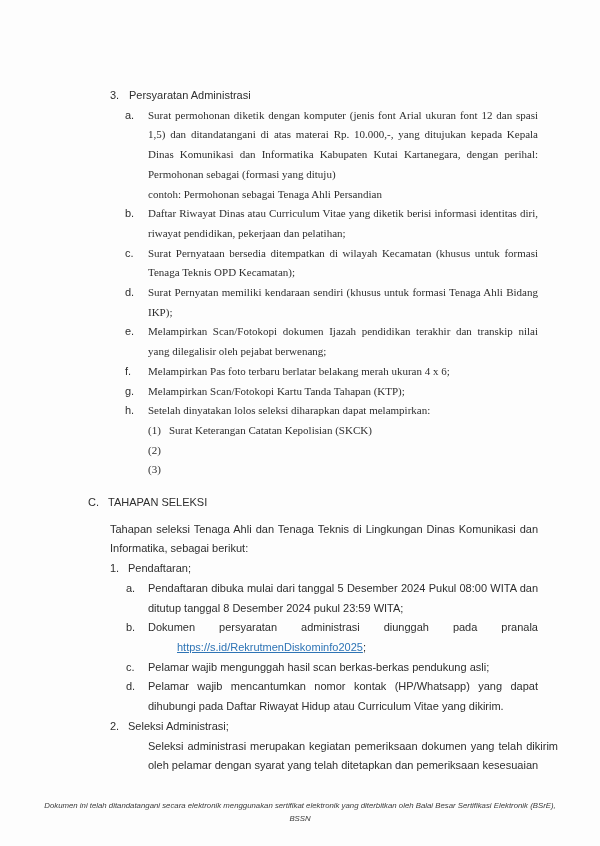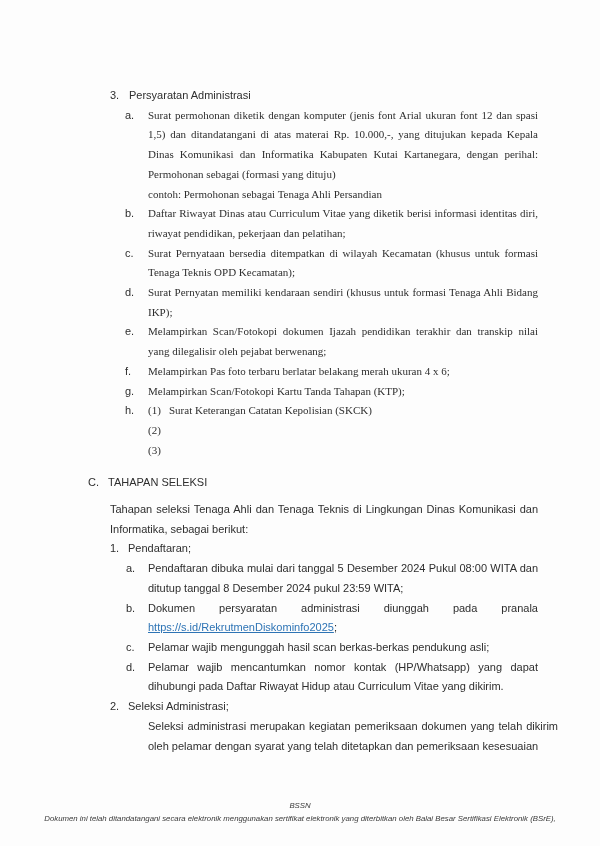--- a/index.html
+++ b/index.html
@@ -47,20 +47,21 @@
   .num-row .mk { flex: 0 0 18px; }
   .num-item    { margin-left: 38px; }
   .num-item .mk { flex: 0 0 22px; }
   .num-item .body { flex: 1 1 auto; min-width: 0; }
   .num-body    { margin-left: 60px; width: 410px; }
 
   a.doc-link {
     color: #2e74b5;
     text-decoration: underline;
     white-space: nowrap;
+    margin-left: 29px;
   }
   .footer {
     position: absolute;
     top: 799px;
     left: 25px;
     right: 25px;
     text-align: center;
     font-style: italic;
     font-size: 7.8px;
     line-height: 13px;
@@ -112,20 +113,21 @@
     </div>
 
     <div class="row sec3-item">
       <span class="mk">g.</span>
       <div class="body">Melampirkan Scan/Fotokopi Kartu Tanda Tahapan (KTP);</div>
     </div>
 
     <div class="row sec3-item">
       <span class="mk">h.</span>
       <div class="body">
+        <div>Setelah dinyatakan lolos seleksi diharapkan dapat melampirkan:</div>
         <div class="row subitem">
           <span class="mk">(1)</span>
           <div>Surat Keterangan Catatan Kepolisian (SKCK)</div>
         </div>
         <div class="row subitem">
           <span class="mk">(2)</span>
         </div>
         <div class="row subitem">
           <span class="mk">(3)</span>
         </div>
@@ -171,16 +173,16 @@
       <div class="row num-row">
         <span class="mk">2.</span>
         <span>Seleksi Administrasi;</span>
       </div>
 
       <div class="num-body j">Seleksi administrasi merupakan kegiatan pemeriksaan dokumen yang telah dikirim oleh pelamar dengan syarat yang telah ditetapkan dan pemeriksaan kesesuaian</div>
     </div>
   </div>
 
   <div class="footer">
+    <div>Dokumen ini telah ditandatangani secara elektronik menggunakan sertifikat elektronik yang diterbitkan oleh Balai Besar Sertifikasi Elektronik (BSrE),</div>
     <div>BSSN</div>
-    <div>Dokumen ini telah ditandatangani secara elektronik menggunakan sertifikat elektronik yang diterbitkan oleh Balai Besar Sertifikasi Elektronik (BSrE),</div>
   </div>
 </div>
 
 </body></html>

